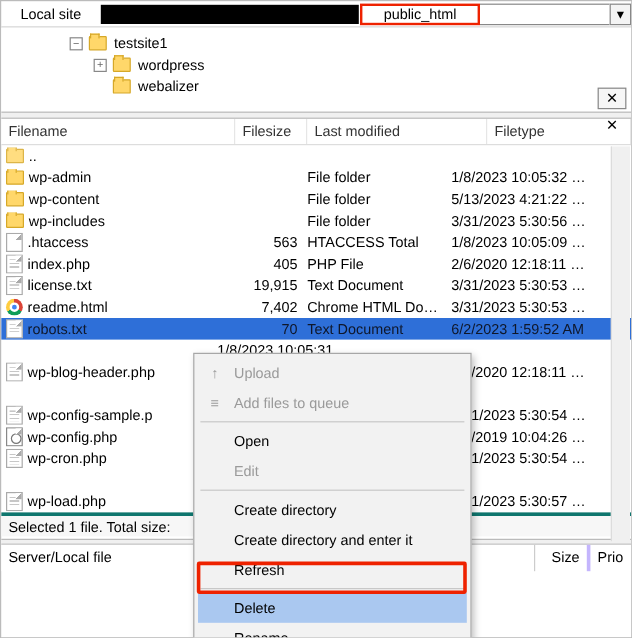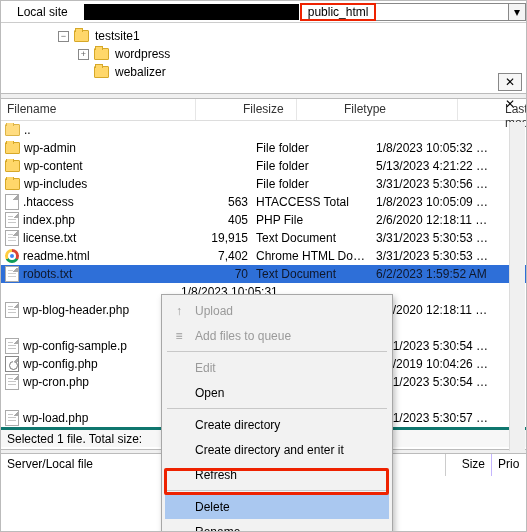--- a/index.html
+++ b/index.html
@@ -1,32 +1,32 @@
 <!DOCTYPE html>
 <html><head>
 <meta charset="utf-8">
 <style>
   * { box-sizing: border-box; margin: 0; padding: 0; font-family: "Segoe UI", Tahoma, sans-serif; font-size: 12px; }
   body { background: #fff; width: 527px; height: 532px; position: relative; overflow: hidden; border:1px solid #bbb;}
   .top-row { display: flex; align-items: center; height: 22px; border-bottom:1px solid #ccc;}
   .top-label { padding: 0 16px; }
   .blackbox { background: #000; height: 16px; flex: 0 0 215px; }
-  .path-hl { border: 2px solid #e20; padding: 0 6px; margin-left: 1px; height:18px; line-height:14px;}
+  .path-hl { border: 2px solid #e20; padding: 0 18px; margin-left: 1px; height:18px; line-height:14px;}
   .path-rest { flex:1; border-top:1px solid #888;border-bottom:1px solid #888; height:18px;}
   .combo-btn { width:18px; height:18px; border:1px solid #888; display:flex; align-items:center; justify-content:center; background:#f4f4f4;}
   .tree { height: 70px; padding: 4px 0 4px 55px; overflow:hidden; background:#fff;}
   .tree-row { display:flex; align-items:center; height:18px; gap:2px;}
   .tree-toggle { width:11px;height:11px;border:1px solid #888;display:flex;align-items:center;justify-content:center;font-size:9px;line-height:1;margin-right:3px;color:#666;}
   .tree-indent { display:inline-block;}
   .folder { width:15px;height:12px;background:#ffd76a;border:1px solid #d6a828;border-radius:1px;position:relative;}
   .folder::before{content:"";position:absolute;top:-3px;left:0;width:6px;height:3px;background:#ffd76a;border:1px solid #d6a828;border-bottom:none;}
   .splitter { height:6px;background:#f0f0f0;border-top:1px solid #bbb;border-bottom:1px solid #bbb;position:relative;}
   .close-x { position:absolute;right:4px;top:-21px;width:24px;height:18px;border:1px solid #888;background:#f6f6f6;display:flex;align-items:center;justify-content:center;}
   .close-x2 { position:absolute;right:4px;top:1px;width:24px;height:18px;display:flex;align-items:center;justify-content:center;}
-  .headers { display:flex; height:22px;border-bottom:1px solid #ddd;background:#fff;gap:41px;}
+  .headers { display:flex; height:22px;border-bottom:1px solid #ddd;background:#fff;}
   .hcell { border-right:1px solid #e6e6e6;padding:3px 6px;color:#333;}
   .hcell.fn{flex:0 0 195px;}
   .hcell.fs{flex:0 0 60px;}
   .hcell.ft{flex:0 0 120px;}
   .hcell.lm{flex:1;}
   .list { }
   .row { display:flex; align-items:center; height:18px;}
   .cell-fn{flex:0 0 195px;display:flex;align-items:center;gap:4px;padding-left:4px;white-space:nowrap;overflow:hidden;}
   .cell-fs{flex:0 0 60px;text-align:right;padding-right:8px;}
   .cell-ft{flex:0 0 120px;white-space:nowrap;overflow:hidden;}
@@ -38,21 +38,21 @@
   .file-php::before{content:"";position:absolute;left:2px;top:3px;right:2px;height:9px;background:repeating-linear-gradient(#c7c7c7 0 1px,transparent 1px 3px);}
   .file-txt::before{content:"";position:absolute;left:2px;top:3px;right:2px;height:9px;background:repeating-linear-gradient(#cfcfcf 0 1px,transparent 1px 3px);}
   .file-cfg{border-color:#888;}
   .file-cfg::before{content:"";position:absolute;left:3px;top:4px;width:7px;height:7px;border:1px solid #777;border-radius:50%;}
   .chrome-ico{width:14px;height:14px;border-radius:50%;background:conic-gradient(#db4437 0 120deg,#0f9d58 120deg 240deg,#ffcd40 240deg 360deg);position:relative;}
   .chrome-ico::after{content:"";position:absolute;inset:3px;border-radius:50%;background:#4285f4;border:2px solid #fff;}
   .status1{border-top:3px solid #0f766e;height:20px;padding:2px 6px;background:#f7f7f7;}
   .bottom-split{height:5px;background:#f0f0f0;border-top:1px solid #bbb;border-bottom:1px solid #bbb;margin-top:2px;}
   .status2{display:flex;height:22px;border-top:0;background:#fff;}
   .status2 .s-a{flex:1;padding:3px 6px;border-right:1px solid #ccc;}
-  .status2 .s-b{flex:0 0 46px;padding:3px 6px;border-right:1px solid #c4b5fd;text-align:right;}
+  .status2 .s-b{flex:0 0 46px;padding:3px 6px;border-right:3px solid #c4b5fd;text-align:right;}
   .status2 .s-c{flex:0 0 34px;padding:3px 6px;text-align:left;}
   
   .ctx { position:absolute; left:160px; top:293px; width:232px; background:#f2f2f2; border:1px solid #a7a7a7; box-shadow:2px 3px 6px rgba(0,0,0,.25); padding:3px;}
   .ctx-item{display:flex;align-items:center;height:25px;padding:0 10px 0 30px;position:relative;color:#000;}
   .ctx-item.disabled{color:#9a9a9a;}
   .ctx-sep{height:1px;background:#c8c8c8;margin:3px 2px;}
   .ctx-ico{position:absolute;left:6px;top:5px;width:16px;height:16px;display:flex;align-items:center;justify-content:center;color:#9a9a9a;}
   .ctx-item.hl{background:#aac8f0;}
   .red-frame{position:absolute;left:163px;top:467px;width:225px;height:27px;border:3px solid #e20;border-radius:2px;pointer-events:none;}
   .scrollbar-v{position:absolute;right:1px;top:121px;width:16px;bottom:80px;background:#f0f0f0;border-left:1px solid #dcdcdc;}
@@ -98,22 +98,22 @@
       <span>✕</span>
     </div>
   <div class="close-x2">
       <span>✕</span>
     </div>
 </div>
 
 <div class="headers">
   <div class="hcell fn">Filename</div>
   <div class="hcell fs">Filesize</div>
+  <div class="hcell lm">Last modified</div>
   <div class="hcell ft">Filetype</div>
-  <div class="hcell lm">Last modified</div>
 </div>
 
 <div class="list" id="file-list">
     <div class="row">
       <div class="cell-fn">
         <span class="folder" style="opacity:.85"></span>
         <span>..</span>
       </div>
       <div class="cell-fs"></div>
       <div class="cell-ft"></div>
@@ -266,25 +266,25 @@
 <div class="ctx">
   <div class="ctx-item disabled">
     <span class="ctx-ico">↑</span>
     <span>Upload</span>
   </div>
   <div class="ctx-item disabled">
     <span class="ctx-ico">≡</span>
     <span>Add files to queue</span>
   </div>
   <div class="ctx-sep"></div>
+  <div class="ctx-item">
+      <span>Open</span>
+    </div>
   <div class="ctx-item disabled">
       <span>Edit</span>
-    </div>
-  <div class="ctx-item">
-      <span>Open</span>
     </div>
   <div class="ctx-sep"></div>
   <div class="ctx-item">
       <span>Create directory</span>
     </div>
   <div class="ctx-item">
       <span>Create directory and enter it</span>
     </div>
   <div class="ctx-item">
       <span>Refresh</span>

